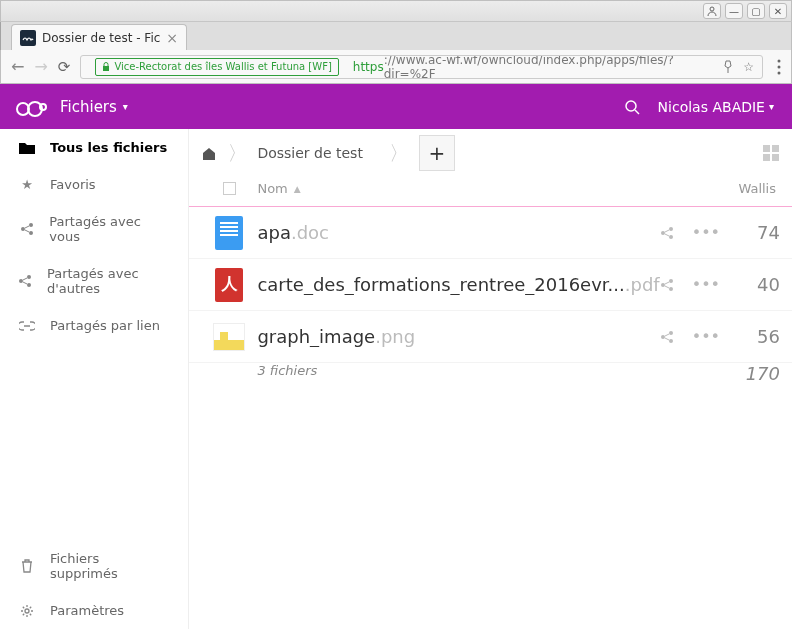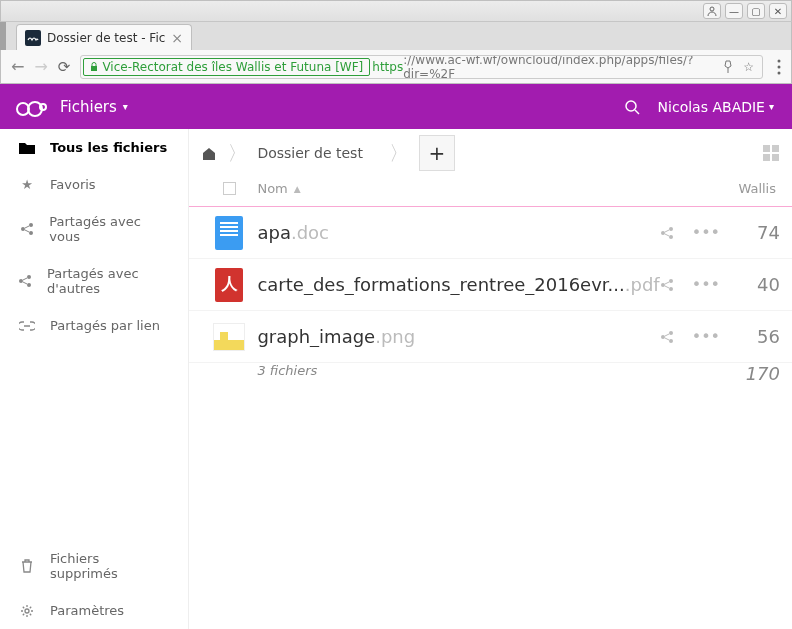--- a/index.html
+++ b/index.html
@@ -1,29 +1,29 @@
 <!DOCTYPE html>
 <html><head>
 <meta charset="utf-8">
 <style>
 * { box-sizing: border-box; margin: 0; padding: 0; font-family: "DejaVu Sans", "Liberation Sans", Arial, sans-serif; }
 body { width: 792px; height: 629px; background: #f0f0f0; overflow: hidden; font-size: 13px; color: #333; }
 
 
 .win-top { height: 22px; background: linear-gradient(#ececec,#e0e0e0); border: 1px solid #bfbfbf; border-bottom: 1px solid #c6c6c6; display:flex; justify-content:flex-end; align-items:center; gap:4px; padding-right:4px; }
 .win-btn { width:18px; height:16px; border:1px solid #bbb; border-radius:3px; background:#f5f5f5; display:flex; align-items:center; justify-content:center; font-size:10px; color:#555; }
-.tabbar { height: 28px; background: #dedede; display:flex; align-items:flex-end; padding-left:10px; border-left:6px solid #a3a3a3; border-right:1px solid #bfbfbf; }
+.tabbar { height: 28px; background: #dedede; display:flex; align-items:flex-end; padding-left:10px; border-left:1px solid #a3a3a3; border-right:1px solid #bfbfbf; }
 .tab { height:26px; background:#f8f8f8; border:1px solid #bfbfbf; border-bottom:none; border-top-left-radius:4px; border-top-right-radius:4px; padding:0 8px; display:flex; align-items:center; gap:6px; font-size:12px; color:#333; min-width:170px; }
 .tab-fav { width:16px; height:16px; background:#1b2a3a; border-radius:2px; display:flex; align-items:center; justify-content:center; }
 .tab-close { color:#888; font-size:14px; margin-left:auto; }
 .addrrow { height:34px; background:#f8f8f8; border:1px solid #bfbfbf; border-top:none; display:flex; align-items:center; padding:0 10px; gap:10px; }
 .nav-arrow { color:#888; font-size:16px; }
 .reload { color:#666; font-size:15px; }
 .addrbar { flex:1; height:24px; border:1px solid #ccc; border-radius:3px; display:flex; align-items:center; overflow:hidden; font-size:12px; }
-.cert { display:flex; align-items:center; gap:4px; padding:0 6px; border:1px solid #2e9e3a; border-radius:2px; margin:2px; color:#2e9e3a; font-size:12px; height:18px; white-space:nowrap; }
+.cert { display:flex; align-items:center; gap:4px; padding:0 6px; border:1px solid #2e9e3a; border-radius:2px; margin:14px; color:#2e9e3a; font-size:10px; height:18px; white-space:nowrap; }
 .url-https { color:#2e9e3a; }
 .url-rest { color:#777; }
 .addr-right { display:flex; align-items:center; gap:10px; padding:0 8px; color:#777; }
 .addr-icons { display:flex; align-items:center; gap:14px; color:#666; font-size:15px; padding-left:4px; }
 
 
 .app-header { height:45px; background:#a21caf; display:flex; align-items:center; color:#fff; }
 .logo { width:60px; display:flex; align-items:center; justify-content:center; }
 .app-nav { display:flex; align-items:center; gap:6px; font-size:15px; }
 .app-right { margin-left:auto; display:flex; align-items:center; gap:18px; padding-right:18px; font-size:14px; }

